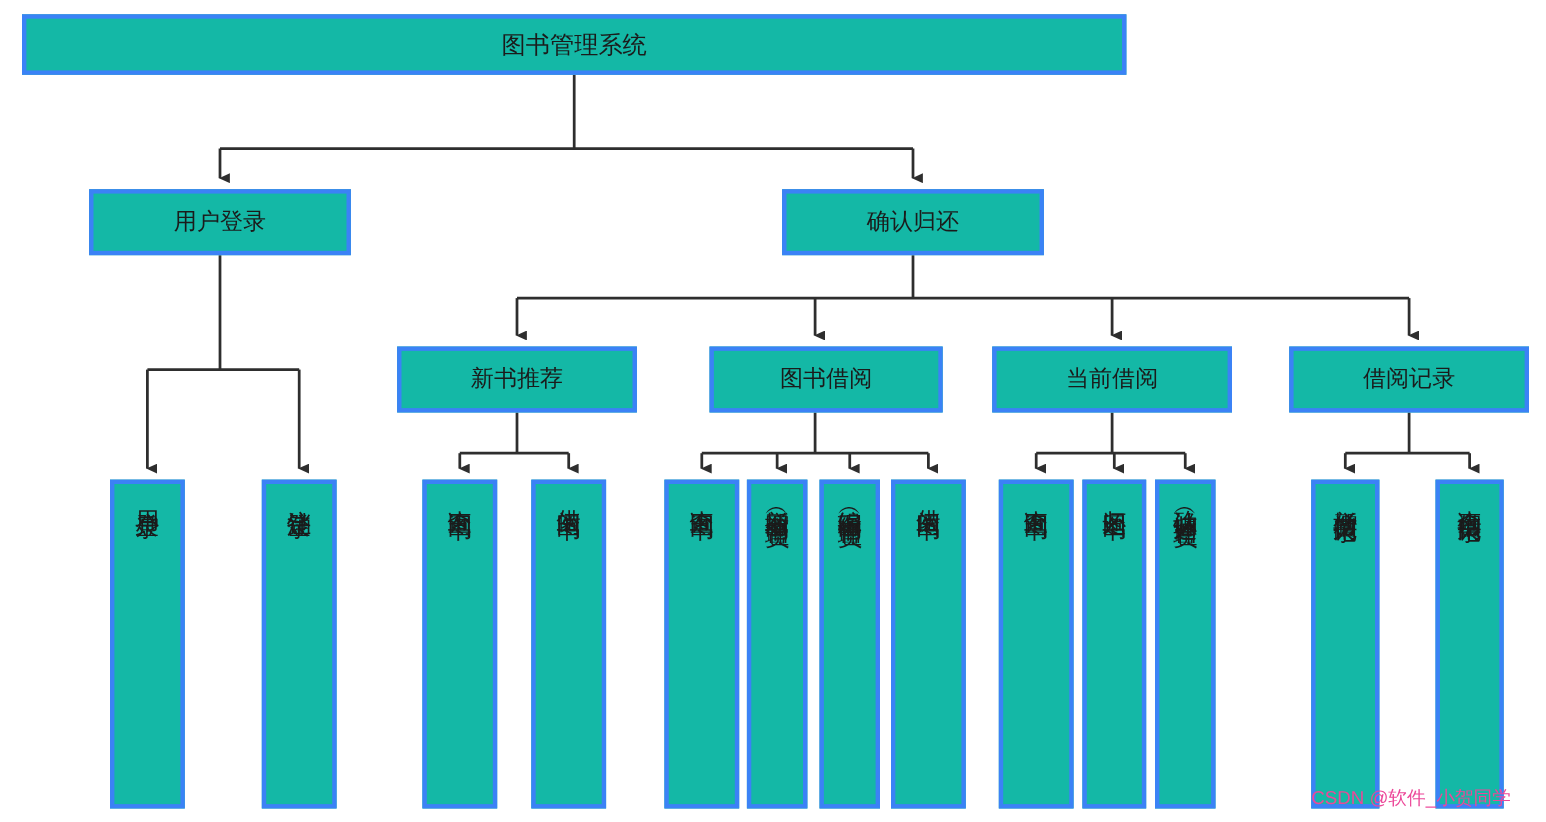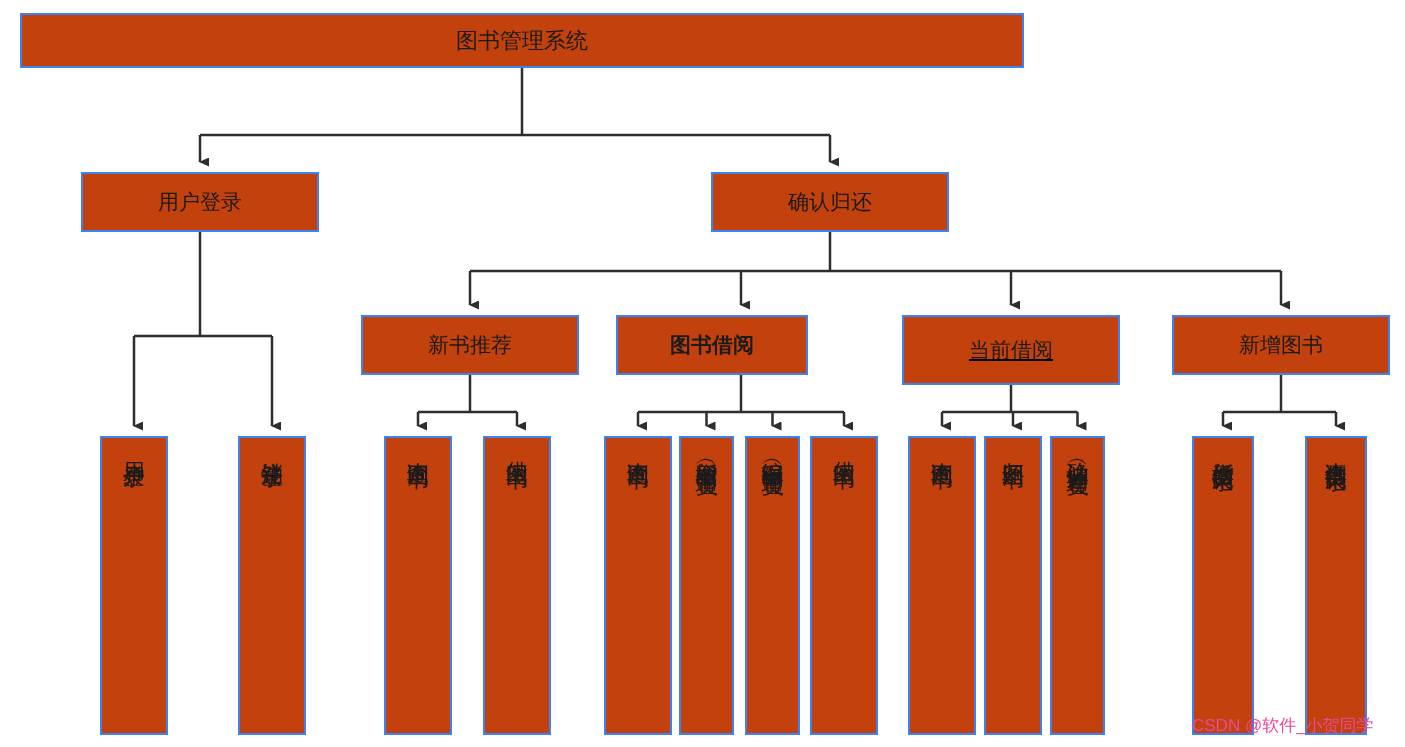--- a/index.html
+++ b/index.html
@@ -22,22 +22,22 @@
   svg#diagram-svg {
     position: absolute;
     left: 0;
     top: 0;
     width: 1405px;
     height: 747px;
   }
   .node-box {
     position: absolute;
     box-sizing: border-box;
-    background: #c2410c;
-    border: 2px solid #3b82f6;
+    background: #14b8a6;
+    border: 4px solid #3b82f6;
     display: flex;
     align-items: center;
     justify-content: center;
     overflow: hidden;
   }
   .node-label {
     font-family: "Liberation Sans", sans-serif;
     color: #1b1b1b;
     line-height: 1.18;
     text-align: center;
@@ -125,28 +125,28 @@
       </div>
       <div class="node-box horiz" style="left: 81px; top: 172px; width: 238px; height: 60px;">
         <span class="node-label">用户登录</span>
       </div>
       <div class="node-box horiz" style="left: 711px; top: 172px; width: 238px; height: 60px;">
         <span class="node-label">确认归还</span>
       </div>
       <div class="node-box horiz" style="left: 361px; top: 315px; width: 218px; height: 60px;">
         <span class="node-label">新书推荐</span>
       </div>
-      <div class="node-box horiz" style="left: 616px; top: 315px; width: 192px; height: 60px; font-weight: bold;">
+      <div class="node-box horiz" style="left: 645px; top: 315px; width: 212px; height: 60px;">
         <span class="node-label">图书借阅</span>
       </div>
-      <div class="node-box horiz" style="left: 902px; top: 315px; width: 218px; height: 70px; text-decoration: underline;">
+      <div class="node-box horiz" style="left: 902px; top: 315px; width: 218px; height: 60px;">
         <span class="node-label">当前借阅</span>
       </div>
       <div class="node-box horiz" style="left: 1172px; top: 315px; width: 218px; height: 60px;">
-        <span class="node-label">新增图书</span>
+        <span class="node-label">借阅记录</span>
       </div>
       <div class="node-box vert" style="left: 100px; top: 436px; width: 68px; height: 299px;">
         <span class="node-label">用户登录</span>
       </div>
       <div class="node-box vert" style="left: 238px; top: 436px; width: 68px; height: 299px;">
         <span class="node-label">注销登录</span>
       </div>
       <div class="node-box vert" style="left: 384px; top: 436px; width: 68px; height: 299px;">
         <span class="node-label">查询图书</span>
       </div>

